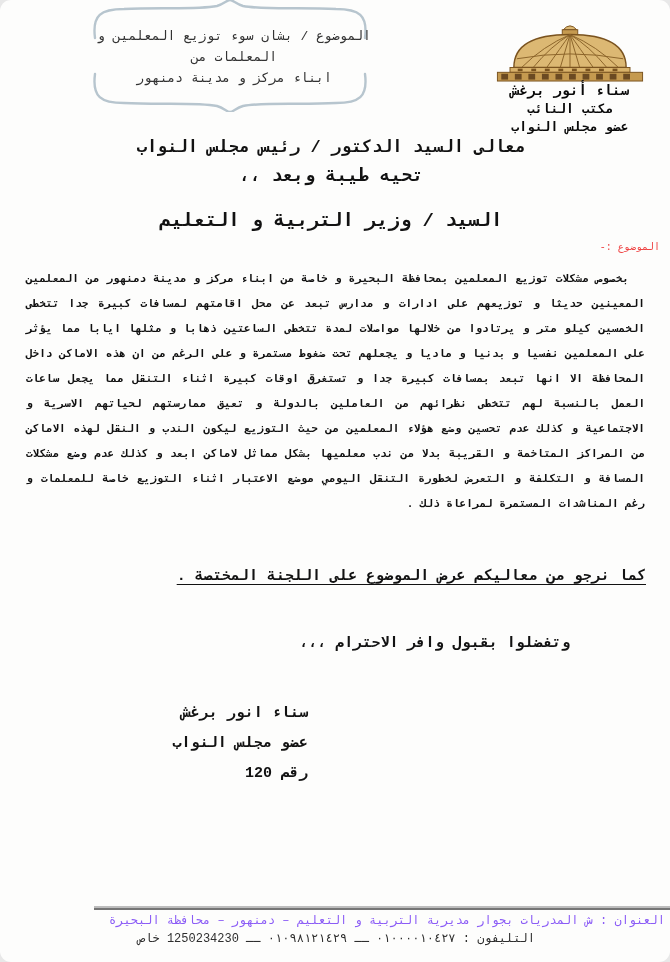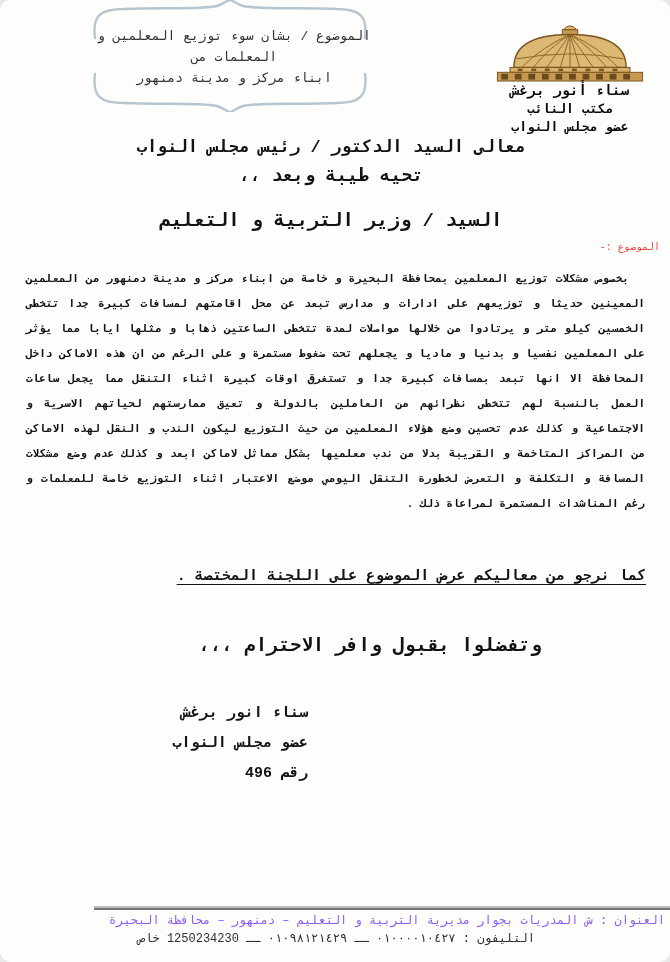--- a/index.html
+++ b/index.html
@@ -30,22 +30,22 @@
   
   .body-text{
     position:absolute;top:267px;right:25px;left:26px;
     font-size:11px;font-weight:bold;line-height:25px;
     text-align:justify;text-indent:16px;color:#101010;
   }
   .request{
     position:absolute;top:566px;right:24px;font-size:15px;font-weight:bold;
     text-decoration:underline;text-underline-offset:4px;
   }
-  .closing{position:absolute;top:633px;left:170px;width:400px;text-align:center;
-    font-size:19px;font-weight:bold;}
+  .closing{position:absolute;top:633px;left:170px;width:400px;
+    font-size:15px;font-weight:bold;}
   .signature{position:absolute;top:699px;left:92px;width:216px;
     font-size:15px;font-weight:bold;line-height:30px;}
   
   .footer-rule{position:absolute;top:906px;left:94px;right:0;height:4px;
     background:linear-gradient(#bdbdbd 0 45%,#757575 45% 100%);}
   .footer-address{position:absolute;top:913px;right:5px;font-size:12px;color:#8b5cf6;}
   .footer-phone{position:absolute;top:931px;right:135px;font-size:12px;color:#2e2e2e;}
 </style>
 </head>
 <body>
@@ -126,20 +126,20 @@
 
   <div class="body-text">بخصوص مشكلات توزيع المعلمين بمحافظة البحيرة و خاصة من ابناء مركز و مدينة دمنهور من المعلمين المعينين حديثا و توزيعهم على ادارات و مدارس تبعد عن محل اقامتهم لمسافات كبيرة جدا تتخطى الخمسين كيلو متر و يرتادوا من خلالها مواصلات لمدة تتخطى الساعتين ذهابا و مثلها ايابا مما يؤثر على المعلمين نفسيا و بدنيا و ماديا و يجعلهم تحت ضغوط مستمرة و على الرغم من ان هذه الاماكن داخل المحافظة الا انها تبعد بمسافات كبيرة جدا و تستغرق اوقات كبيرة اثناء التنقل مما يجعل ساعات العمل بالنسبة لهم تتخطى نظرائهم من العاملين بالدولة و تعيق ممارستهم لحياتهم الاسرية و الاجتماعية و كذلك عدم تحسين وضع هؤلاء المعلمين من حيث التوزيع ليكون الندب و النقل لهذه الاماكن من المراكز المتاخمة و القريبة بدلا من ندب معلميها بشكل مماثل لاماكن ابعد و كذلك عدم وضع مشكلات المسافة و التكلفة و التعرض لخطورة التنقل اليومي موضع الاعتبار اثناء التوزيع خاصة للمعلمات و رغم المناشدات المستمرة لمراعاة ذلك .</div>
 
   <div class="request">كما نرجو من معاليكم عرض الموضوع على اللجنة المختصة .</div>
 
   <div class="closing">وتفضلوا بقبول وافر الاحترام ،،،</div>
 
   <div class="signature">
     <div>سناء انور برغش</div>
     <div>عضو مجلس النواب</div>
-    <div>رقم 496</div>
+    <div>رقم 120</div>
   </div>
 
   <div class="footer-rule"></div>
   <div class="footer-address">العنوان : ش المدريات بجوار مديرية التربية و التعليم – دمنهور – محافظة البحيرة</div>
   <div class="footer-phone">التليفون : ٠١٠٠٠٠١٠٤٢٧ ــ ٠١٠٩٨١٢١٤٢٩ ــ 1250234230 خاص</div>
 
 </div>
 
 </body></html>

